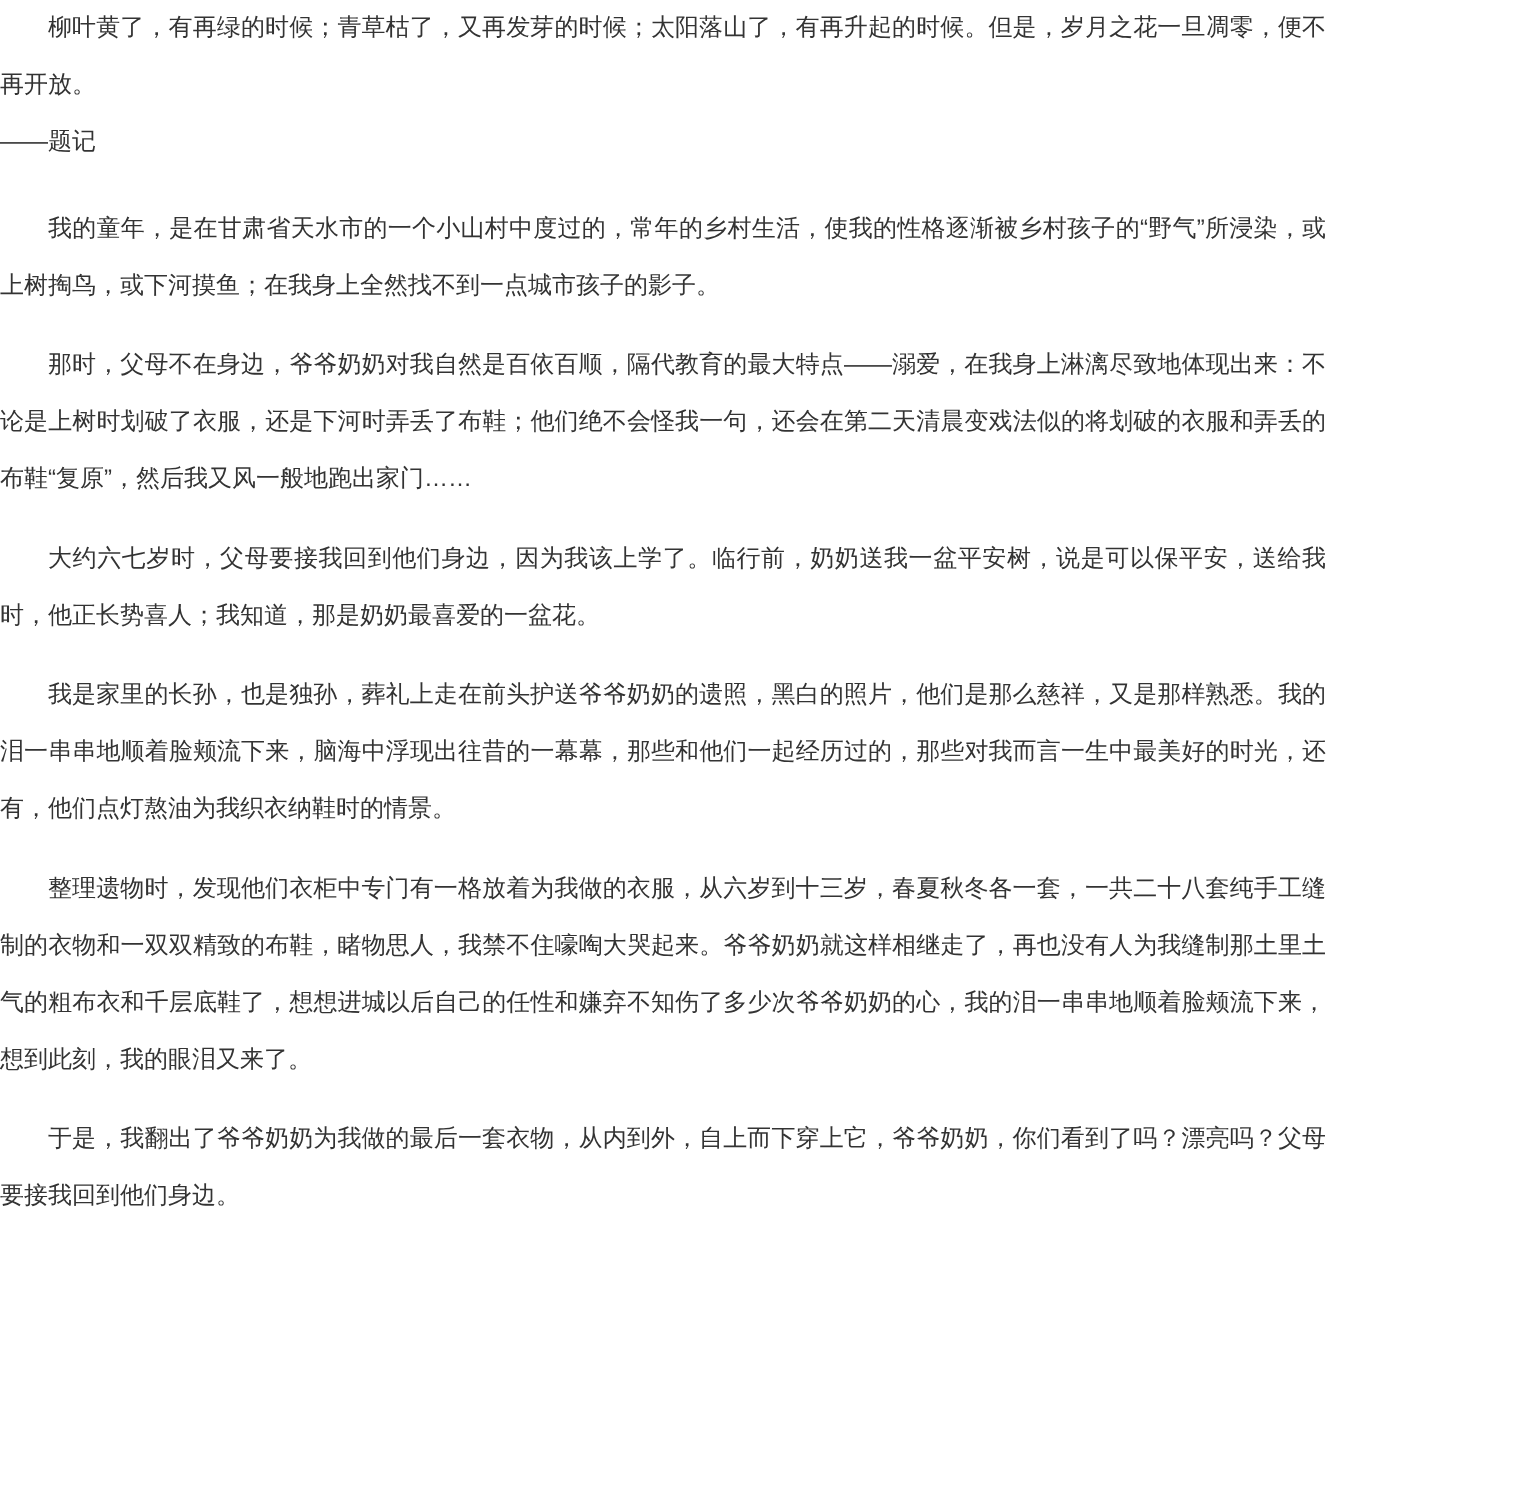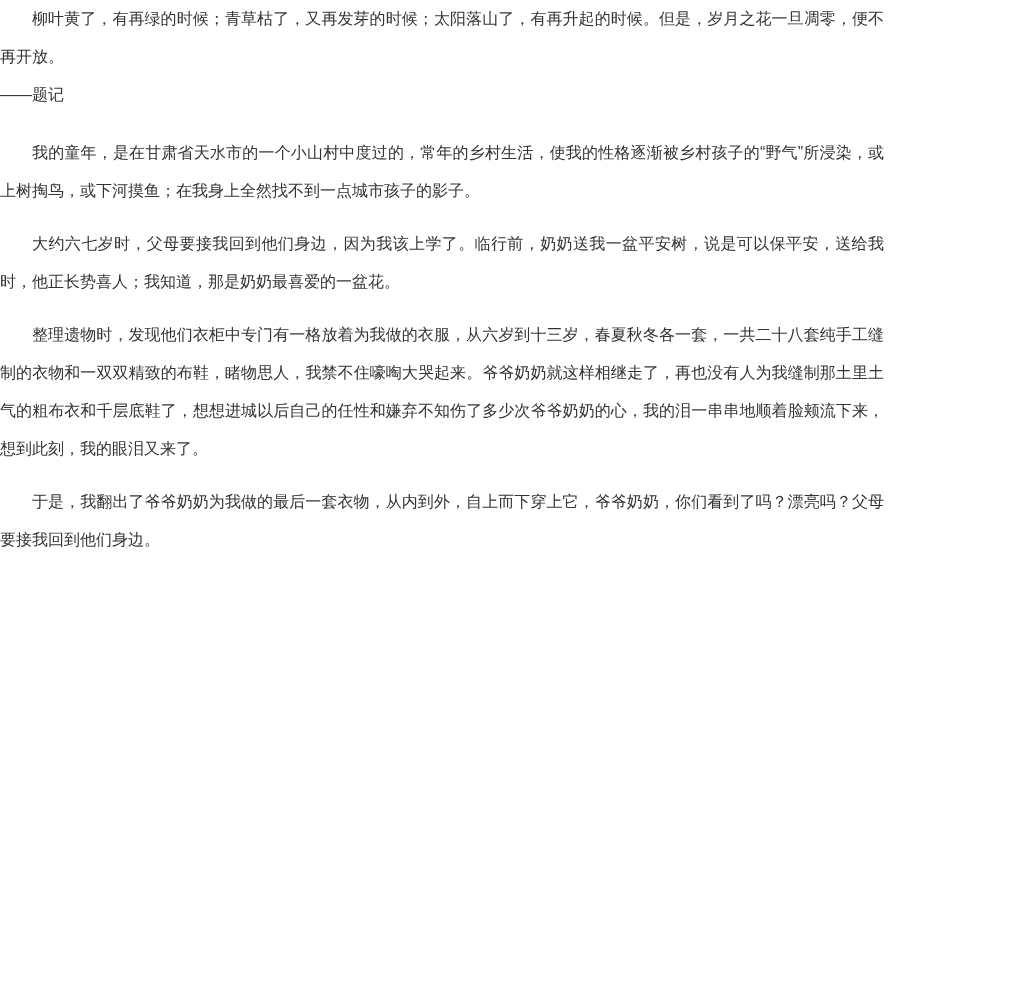--- a/index.html
+++ b/index.html
@@ -33,16 +33,18 @@
     text-indent: 0;
   }
 </style>
 </head>
 <body>
 
 <div class="doc">
   <p class="quote">柳叶黄了，有再绿的时候；青草枯了，又再发芽的时候；太阳落山了，有再升起的时候。但是，岁月之花一旦凋零，便不再开放。</p>
   <p class="inscription">——题记</p>
   <p>我的童年，是在甘肃省天水市的一个小山村中度过的，常年的乡村生活，使我的性格逐渐被乡村孩子的“野气”所浸染，或上树掏鸟，或下河摸鱼；在我身上全然找不到一点城市孩子的影子。</p>
+  <p>那时，父母不在身边，爷爷奶奶对我自然是百依百顺，隔代教育的最大特点——溺爱，在我身上淋漓尽致地体现出来：不论是上树时划破了衣服，还是下河时弄丢了布鞋；他们绝不会怪我一句，还会在第二天清晨变戏法似的将划破的衣服和弄丢的布鞋“复原”，然后我又风一般地跑出家门……</p>
   <p>大约六七岁时，父母要接我回到他们身边，因为我该上学了。临行前，奶奶送我一盆平安树，说是可以保平安，送给我时，他正长势喜人；我知道，那是奶奶最喜爱的一盆花。</p>
+  <p>我是家里的长孙，也是独孙，葬礼上走在前头护送爷爷奶奶的遗照，黑白的照片，他们是那么慈祥，又是那样熟悉。我的泪一串串地顺着脸颊流下来，脑海中浮现出往昔的一幕幕，那些和他们一起经历过的，那些对我而言一生中最美好的时光，还有，他们点灯熬油为我织衣纳鞋时的情景。</p>
   <p>整理遗物时，发现他们衣柜中专门有一格放着为我做的衣服，从六岁到十三岁，春夏秋冬各一套，一共二十八套纯手工缝制的衣物和一双双精致的布鞋，睹物思人，我禁不住嚎啕大哭起来。爷爷奶奶就这样相继走了，再也没有人为我缝制那土里土气的粗布衣和千层底鞋了，想想进城以后自己的任性和嫌弃不知伤了多少次爷爷奶奶的心，我的泪一串串地顺着脸颊流下来，想到此刻，我的眼泪又来了。</p>
   <p>于是，我翻出了爷爷奶奶为我做的最后一套衣物，从内到外，自上而下穿上它，爷爷奶奶，你们看到了吗？漂亮吗？父母要接我回到他们身边。</p>
 </div>
 
 </body></html>

